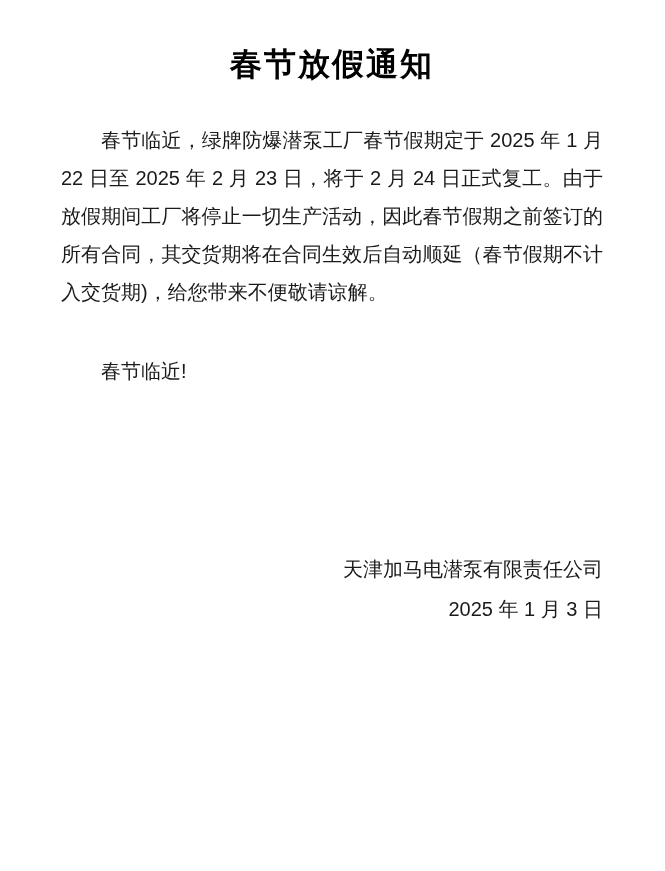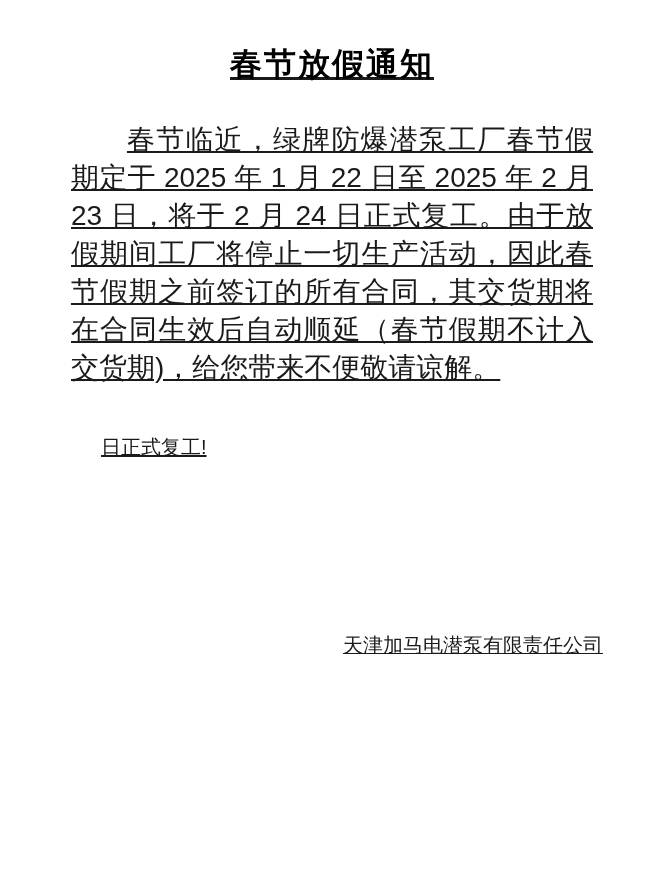--- a/index.html
+++ b/index.html
@@ -10,35 +10,34 @@
   .page {
     position: relative;
     width: 665px;
     height: 654px;
     box-sizing: border-box;
     padding: 0 62px 0 61px;
     background: #ffffff;
     font-family: "Liberation Sans", "DejaVu Sans", sans-serif;
     color: #1a1a1a;
     overflow: hidden;
-    text-decoration: underline;
   }
   .doc-title {
     margin: 0;
     padding-top: 42px;
     line-height: 44px;
     font-size: 32px;
     font-weight: 700;
     letter-spacing: 2px;
     text-align: center;
     color: #000000;
   }
   .body-par {
-    margin: 10px;
-    font-size: 28px;
+    margin: 0;
+    font-size: 20px;
     line-height: 38px;
     text-align: justify;
     text-justify: inter-ideograph;
     text-indent: 2em;
     word-break: break-all;
   }
   .par-1 { margin-top: 35px; }
   .par-2 { margin-top: 40px; }
   .closing-par {
     margin: 41px 0 0 0;
@@ -71,21 +70,21 @@
 </head>
 <body>
 
 <div class="page">
 
   <h1 class="doc-title">春节放假通知</h1>
 
   <p class="body-par par-1">春节临近，绿牌防爆潜泵工厂春节假期定于 2025 年 1 月 22 日至 2025 年 2 月 23 日，将于 2 月 24 日正式复工。由于放假期间工厂将停止一切生产活动，因此春节假期之前签订的所有合同，其交货期将在合同生效后自动顺延（春节假期不计入交货期)，给您带来不便敬请谅解。</p>
 
 
-  <p class="closing-par">日正式复工!</p>
+  <p class="closing-par">春节临近!</p>
 
   <div class="signature-block">
     <p>天津加马电潜泵有限责任公司</p>
     <p>2025 年 1 月 3 日</p>
   </div>
 
   <svg class="seal" viewBox="0 0 160 160" xmlns="http://www.w3.org/2000/svg" aria-hidden="true">
     <circle cx="80" cy="80" r="70" fill="none" stroke-width="4.5" stroke="#d8352b"></circle>
     <defs>
       <path id="seal-arc" d="M 42.5 117.5 A 53 53 0 1 1 117.5 117.5" fill="none"></path>

